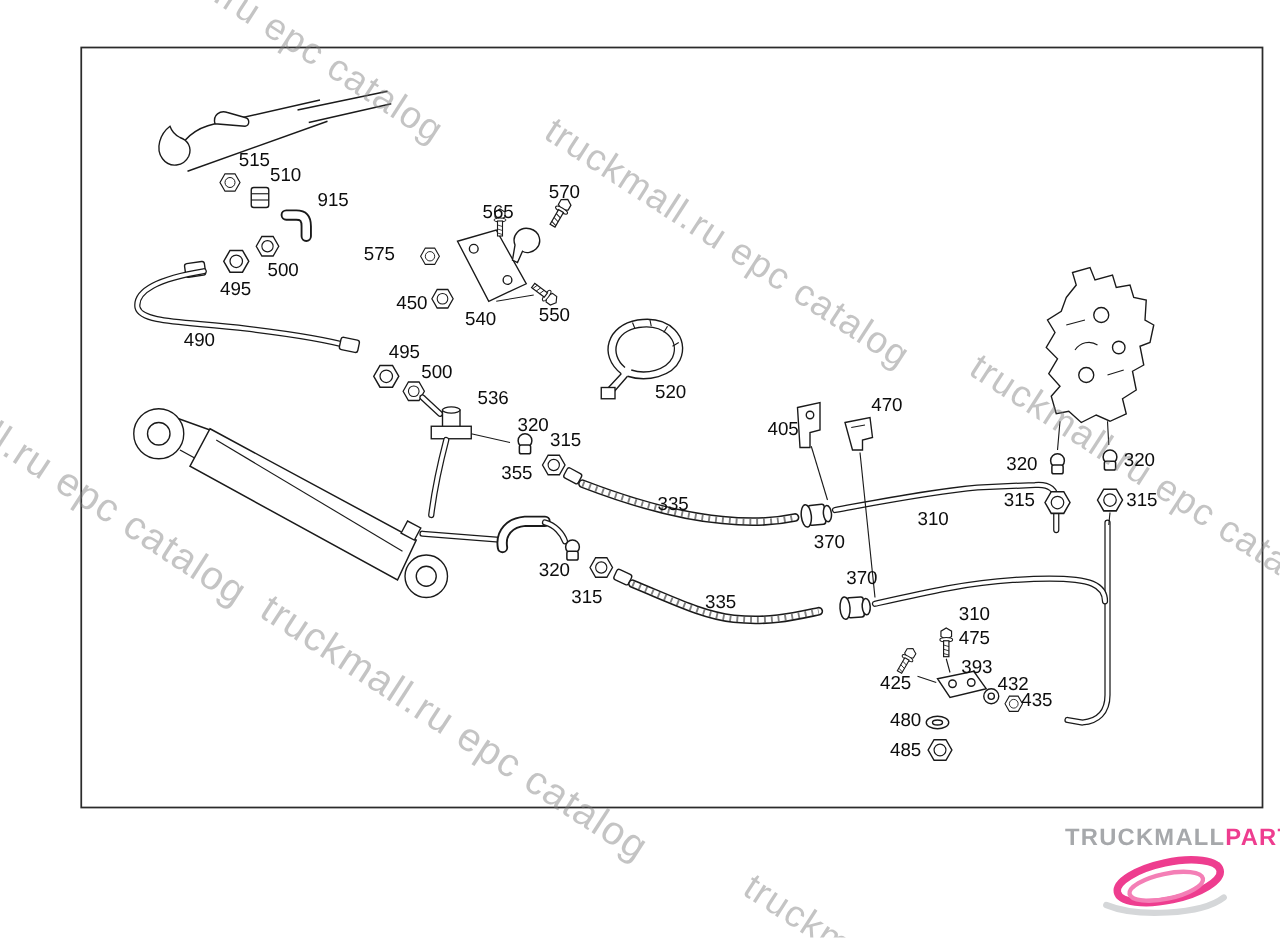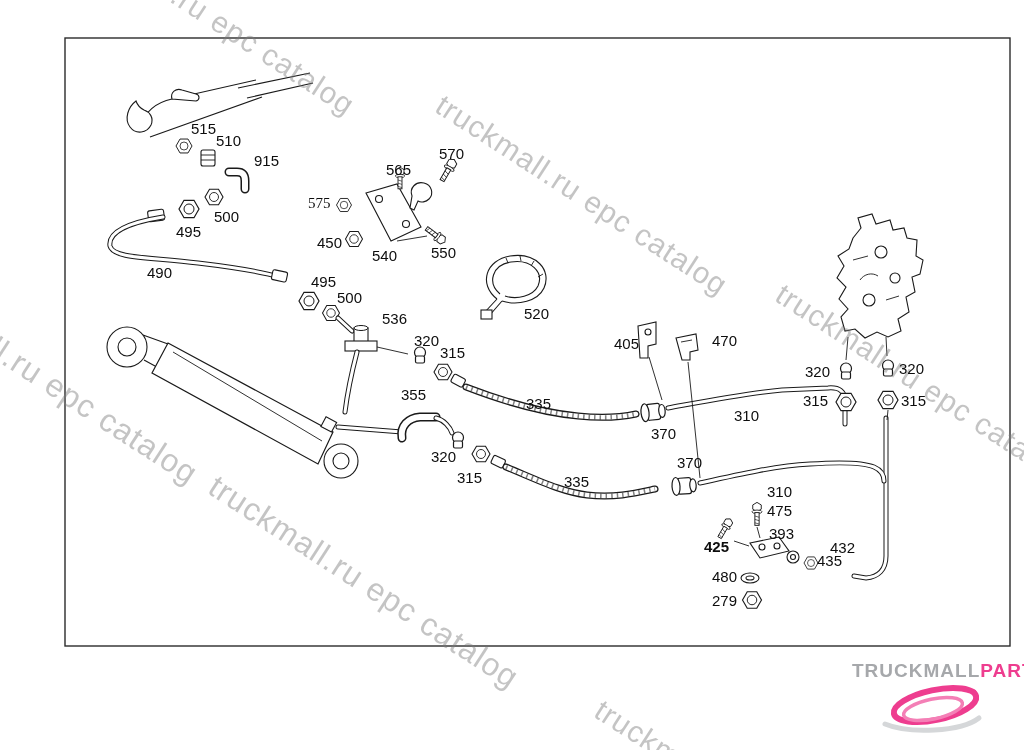--- a/index.html
+++ b/index.html
@@ -268,52 +268,52 @@
 
   <div class="annotation-layer">
       <span class="part-label" style="left: 191px; top: 120px;">515</span>
       <span class="part-label" style="left: 216px; top: 132px;">510</span>
       <span class="part-label" style="left: 254px; top: 152px;">915</span>
       <span class="part-label" style="left: 214px; top: 208px;">500</span>
       <span class="part-label" style="left: 176px; top: 223px;">495</span>
       <span class="part-label" style="left: 147px; top: 264px;">490</span>
       <span class="part-label" style="left: 386px; top: 161px;">565</span>
       <span class="part-label" style="left: 439px; top: 145px;">570</span>
-      <span class="part-label" style="left: 308px; top: 195px; font-family: Liberation Serif, serif;">575</span>
+      <span class="part-label" style="left: 291px; top: 195px;">575</span>
       <span class="part-label" style="left: 317px; top: 234px;">450</span>
       <span class="part-label" style="left: 372px; top: 247px;">540</span>
       <span class="part-label" style="left: 431px; top: 244px;">550</span>
       <span class="part-label" style="left: 524px; top: 305px; text-align: center;">520</span>
       <span class="part-label" style="left: 311px; top: 273px;">495</span>
       <span class="part-label" style="left: 337px; top: 289px;">500</span>
       <span class="part-label" style="left: 382px; top: 310px;">536</span>
       <span class="part-label" style="left: 414px; top: 332px;">320</span>
       <span class="part-label" style="left: 440px; top: 344px;">315</span>
-      <span class="part-label" style="left: 401px; top: 386px;">355</span>
+      <span class="part-label" style="left: 401px; top: 370px;">355</span>
       <span class="part-label" style="left: 526px; top: 395px;">335</span>
       <span class="part-label" style="left: 614px; top: 335px;">405</span>
-      <span class="part-label" style="left: 697px; top: 332px; margin-left: 15px;">470</span>
+      <span class="part-label" style="left: 697px; top: 316px;">470</span>
       <span class="part-label" style="left: 651px; top: 425px;">370</span>
       <span class="part-label" style="left: 734px; top: 407px;">310</span>
       <span class="part-label" style="left: 805px; top: 363px;">320</span>
       <span class="part-label" style="left: 899px; top: 360px;">320</span>
       <span class="part-label" style="left: 803px; top: 392px;">315</span>
       <span class="part-label" style="left: 901px; top: 392px;">315</span>
       <span class="part-label" style="left: 431px; top: 448px;">320</span>
       <span class="part-label" style="left: 457px; top: 469px;">315</span>
       <span class="part-label" style="left: 564px; top: 473px;">335</span>
       <span class="part-label" style="left: 677px; top: 454px;">370</span>
       <span class="part-label" style="left: 767px; top: 483px;">310</span>
       <span class="part-label" style="left: 767px; top: 502px;">475</span>
-      <span class="part-label" style="left: 704px; top: 538px; font-weight: bold;">425</span>
+      <span class="part-label" style="left: 704px; top: 538px;">425</span>
       <span class="part-label" style="left: 769px; top: 525px;">393</span>
-      <span class="part-label" style="left: 830px; top: 539px;">432</span>
+      <span class="part-label" style="left: 798px; top: 539px;">432</span>
       <span class="part-label" style="left: 817px; top: 552px;">435</span>
       <span class="part-label" style="left: 712px; top: 568px;">480</span>
-      <span class="part-label" style="left: 712px; top: 592px;">279</span>
+      <span class="part-label" style="left: 712px; top: 592px;">485</span>
     </div>
 
   <div class="logo">
     <div class="logo-text"><span>TRUCKMALL</span><span class="accent">PARTS</span></div>
     <svg class="swirl" width="130" height="60" viewBox="0 0 130 60">
       <path d="M14,46 C38,56 90,54 108,40" stroke="#d5d7d9" stroke-width="5" fill="none" stroke-linecap="round"></path>
       <ellipse cx="64" cy="27" rx="42" ry="15" fill="none" stroke="#ee3d8f" stroke-width="6" transform="rotate(-12 64 27)"></ellipse>
       <ellipse cx="62" cy="31" rx="30" ry="10" fill="none" stroke="#f47fb6" stroke-width="3.5" transform="rotate(-12 62 31)"></ellipse>
       <circle cx="103" cy="14" r="2.5" fill="#ee3d8f"></circle>
     </svg>

